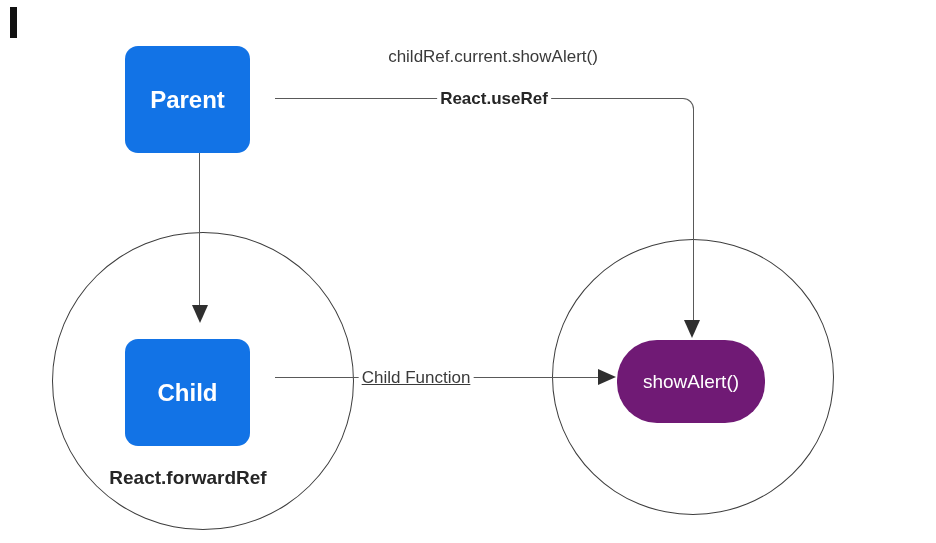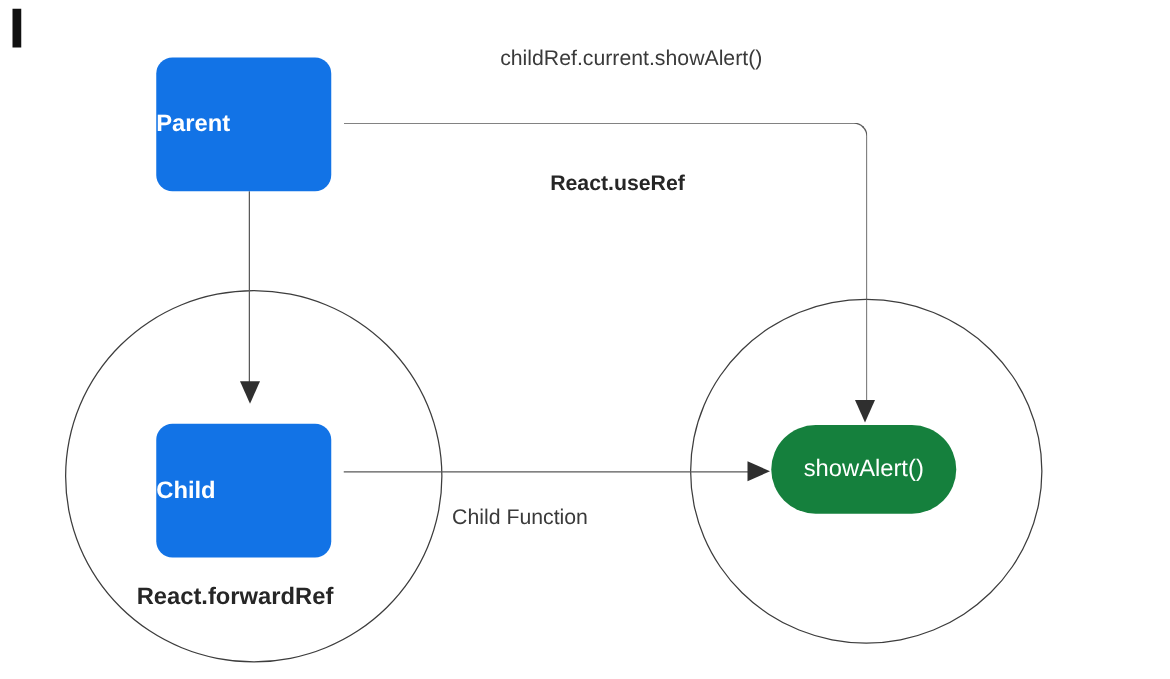--- a/index.html
+++ b/index.html
@@ -2,28 +2,28 @@
 <html><head>
 <meta charset="utf-8">
 <style>
   html,body{margin:0;padding:0;background:#ffffff;}
   #canvas{
     position:relative;width:936px;height:543px;background:#ffffff;overflow:hidden;
     font-family:"Liberation Sans", sans-serif;
   }
   .caret{position:absolute;left:10px;top:7px;width:7px;height:31px;background:#111111;}
   .node{
-    position:absolute;width:140px;height:107px;background:#1273E6;border-radius:13px;
-    display:flex;align-items:center;justify-content:flex-start;
-    color:#ffffff;font-weight:bold;font-size:19px;
+    position:absolute;width:125px;height:107px;background:#1273E6;border-radius:13px;
+    display:flex;align-items:center;justify-content:center;
+    color:#ffffff;font-weight:bold;font-size:24px;
   }
   #parent-node{left:125px;top:46px;}
   #child-node{left:125px;top:325px;margin-top:14px;}
   .pill{
-    position:absolute;left:617px;top:340px;width:148px;height:71px;background:#15803d;
+    position:absolute;left:617px;top:340px;width:148px;height:83px;background:#701a75;
     border-radius:40px;display:flex;align-items:center;justify-content:center;
     color:#ffffff;font-size:19px;font-weight:normal;
   }
   .circle{
     position:absolute;border:1.5px solid #3d3d3d;border-radius:50%;background:transparent;
   }
   #forwardref-circle{left:52px;top:232px;width:300px;height:296px;}
   #imperative-circle{left:552px;top:239px;width:280px;height:274px;}
   
   .elbow{
@@ -46,26 +46,26 @@
   #arrow-into-pill{left:684px;top:320px;}
   .arrow-right{
     position:absolute;left:598px;top:369px;width:0;height:0;
     border-top:8px solid transparent;border-bottom:8px solid transparent;
     border-left:18px solid #2f2f2f;
   }
   .lbl{
     position:absolute;transform:translate(-50%,-50%);white-space:nowrap;
     font-size:17px;color:#3a3a3a;z-index:5;
   }
-  .lbl.on-line{background:#ffffff;padding:0 3px;margin-top:48px;}
+  .lbl.on-line{background:#ffffff;padding:0 3px;}
   .lbl.bold{font-weight:bold;color:#262626;}
   .lbl.big{font-size:19px;}
-  #lbl-childref{left:493px;top:47px;margin-left:12px;}
+  #lbl-childref{left:493px;top:57px;}
   #lbl-useref{left:494px;top:99px;}
-  #lbl-childfunction{left:416px;top:366px;}
+  #lbl-childfunction{left:416px;top:378px;text-decoration:underline;}
   #lbl-forwardref{left:188px;top:478px;}
   #lbl-imperative{left:691px;top:437px;}
 </style>
 </head>
 <body>
 
 <div id="canvas">
 
   <div class="caret"></div>
 

